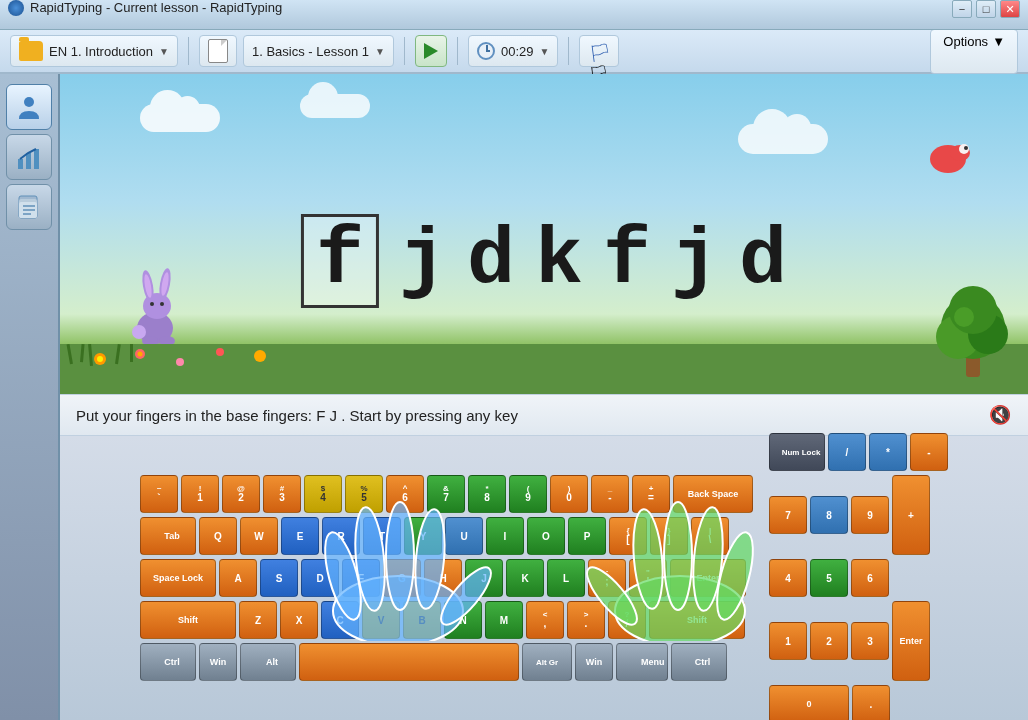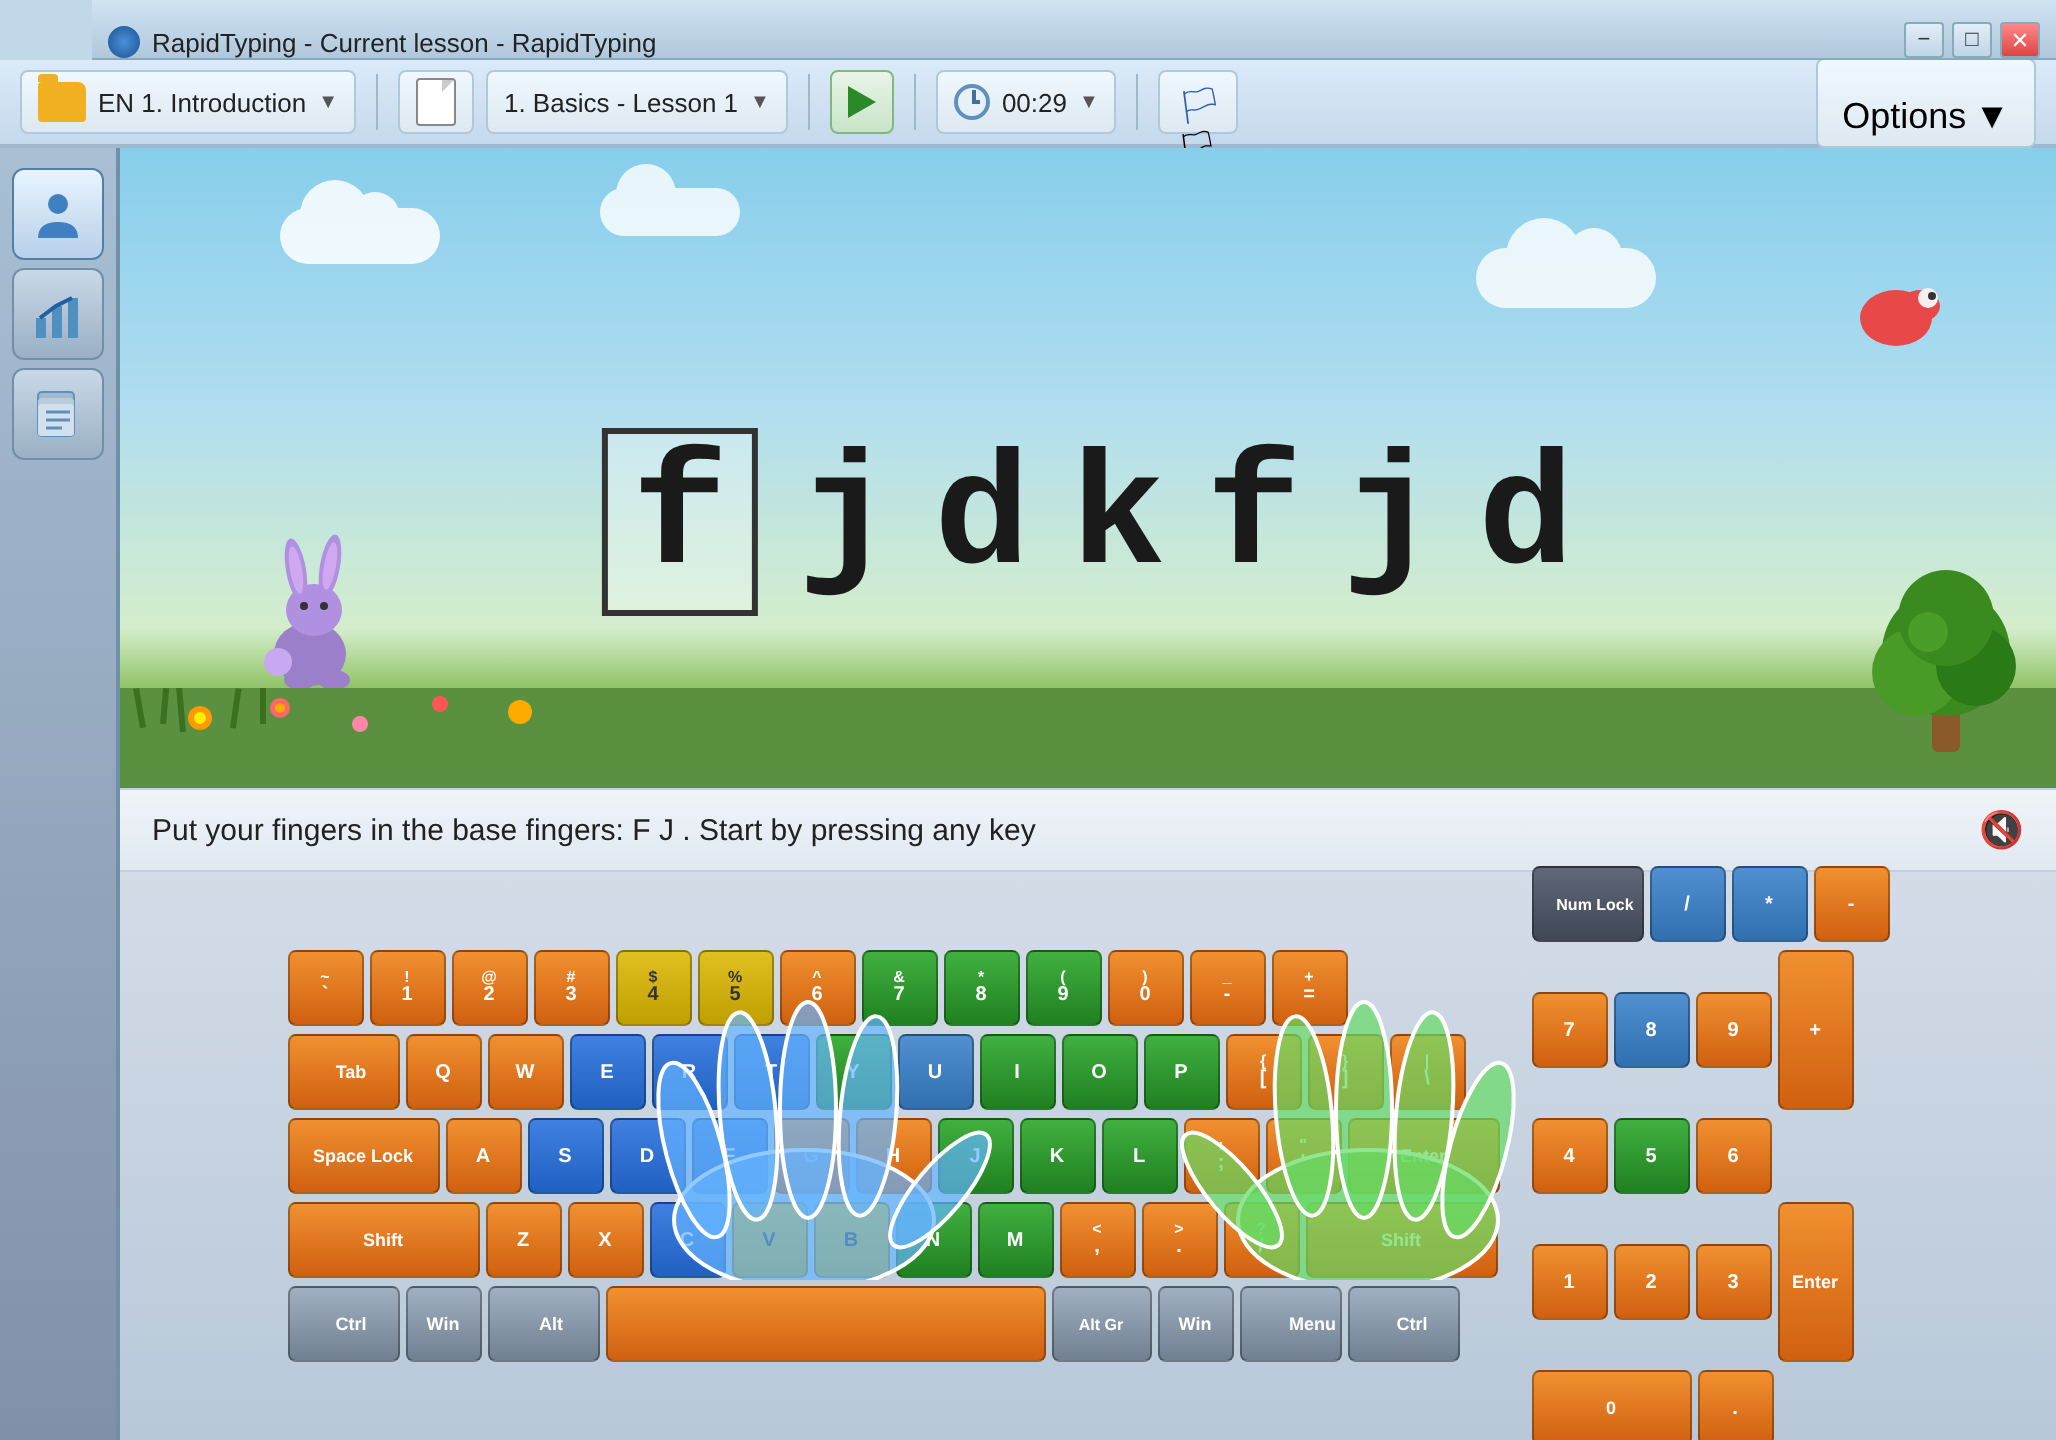--- a/index.html
+++ b/index.html
@@ -3,25 +3,24 @@
   <meta charset="utf-8">
   <style>
     * { margin: 0; padding: 0; box-sizing: border-box; }
     body { width: 1028px; height: 720px; overflow: hidden; background: #c0d8e8; font-family: Arial, sans-serif; }
 
     
     .title-bar {
       background: linear-gradient(to bottom, #d0e4f4, #b0c8dc);
       height: 30px;
       display: flex;
-      align-items: flex-end;
+      align-items: flex-start;
       padding: 0 8px;
       border-bottom: 1px solid #8ab;
       position: relative;
-      margin-left: 46px;
     }
     .title-bar-icon {
       width: 16px; height: 16px;
       background: radial-gradient(circle, #4a90d9, #1a5090);
       border-radius: 50%;
       margin-right: 6px;
     }
     .title-bar-text {
       font-size: 13px;
       color: #222;
@@ -149,22 +148,22 @@
       color: #3060b0;
     }
     .options-btn {
       margin-left: auto;
       background: linear-gradient(to bottom, #f0f8ff, #dde8f0);
       border: 1px solid #b0c8dc;
       border-radius: 4px;
       padding: 4px 12px;
       height: 45px;
       cursor: pointer;
-      display: flex; align-items: flex-end; gap: 4px;
-      font-size: 18px;
+      display: flex; align-items: flex-start; gap: 4px;
+      font-size: 13px;
     }
 
     
     .left-sidebar {
       position: absolute;
       left: 0; top: 74px;
       width: 60px;
       height: 646px;
       background: linear-gradient(to bottom, #a8bfd4, #8090a8);
       border-right: 2px solid #7090a8;
@@ -543,20 +542,21 @@
             <span class="bottom-char">0</span>
           </div>
         <div class="key orange">
             <span class="top-char">_</span>
             <span class="bottom-char">-</span>
           </div>
         <div class="key orange">
             <span class="top-char">+</span>
             <span class="bottom-char">=</span>
           </div>
+        <div class="key orange key-backspace" style="font-size:9px;">Back Space</div>
       </div>
 
       <div class="key-row">
         <div class="key orange key-wide-1-5" style="font-size:9px;">Tab</div>
         <div class="key orange">Q</div>
         <div class="key orange">W</div>
         <div class="key blue">E</div>
         <div class="key blue">R</div>
         <div class="key blue">T</div>
         <div class="key green">Y</div>

